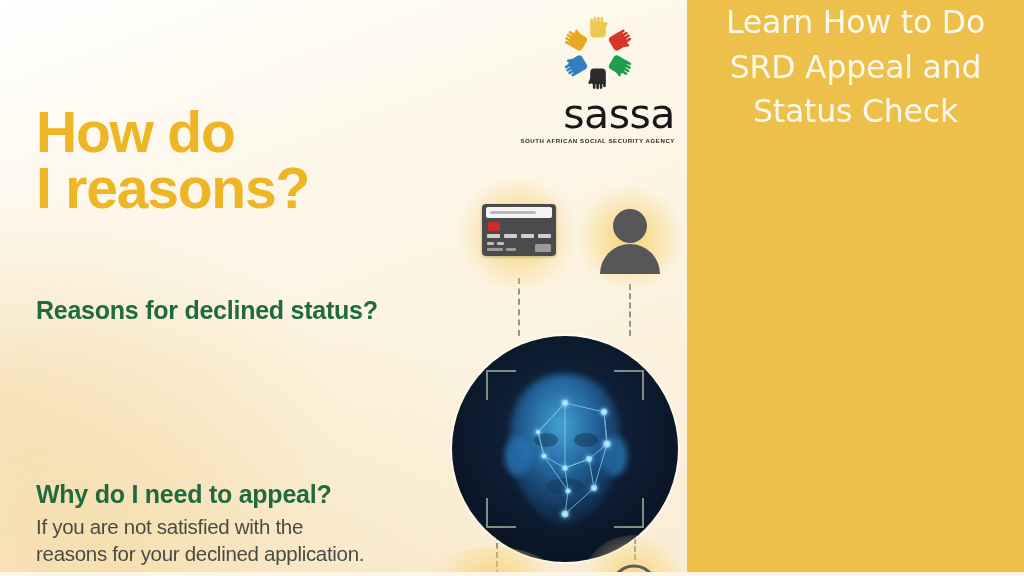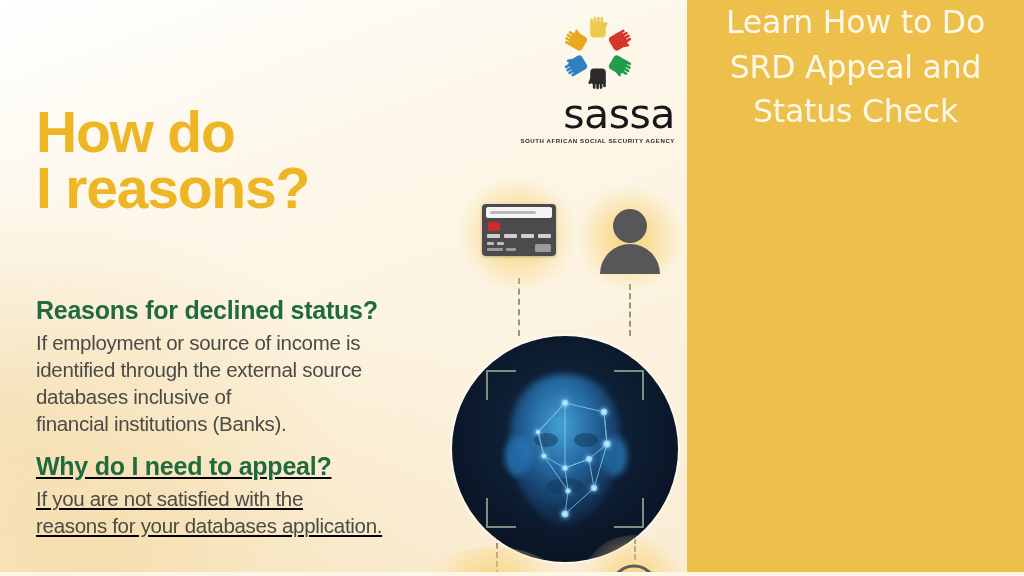--- a/index.html
+++ b/index.html
@@ -25,21 +25,21 @@
   .headline {
     position:absolute; left:36px; top:104px;
     font-size:57px; font-weight:700; line-height:0.99;
     letter-spacing:-1.2px; color:#eeb525;
   }
   .headline .l2 { display:block; }
 
   
   .qa { position:absolute; left:36px; width:415px; }
   .qa.first { top:296px; }
-  .qa.second { top:452px;text-decoration:underline; }
+  .qa.second { top:480px; }
   .qa-h {
     font-size:25px; font-weight:700; color:#1f6b3f;
     letter-spacing:-0.25px; margin-bottom:4px;
   }
   .qa-b {
     font-size:20.5px; color:#4a4a46; line-height:1.32;
     letter-spacing:-0.3px; white-space:pre-line;
   }
 
   
@@ -157,30 +157,26 @@
 
   <div class="infographic">
 
     <div class="headline">
       <span>How do</span>
       <span class="l2">I reasons?</span>
     </div>
 
     <div class="qa first">
       <div class="qa-h">Reasons for declined status?</div>
-      <div class="qa-b">If employment or source of income is
-identified through the external source
-databases inclusive of
-financial institutions (Banks).</div>
     </div>
 
     <div class="qa second">
       <div class="qa-h">Why do I need to appeal?</div>
       <div class="qa-b">If you are not satisfied with the
-reasons for your databases application.</div>
+reasons for your declined application.</div>
     </div>
 
     <div class="logo">
       <svg class="logo-mark" viewBox="0 0 100 100">
         <g transform="translate(50,50)">
           <g transform="rotate(0)">
             <g fill="#eec94f">
               <rect x="-10" y="-40" width="20" height="20" rx="5"></rect>
               <rect x="-10" y="-44" width="3.4" height="9" rx="1.7"></rect>
               <rect x="-5.6" y="-46" width="3.4" height="11" rx="1.7"></rect>

